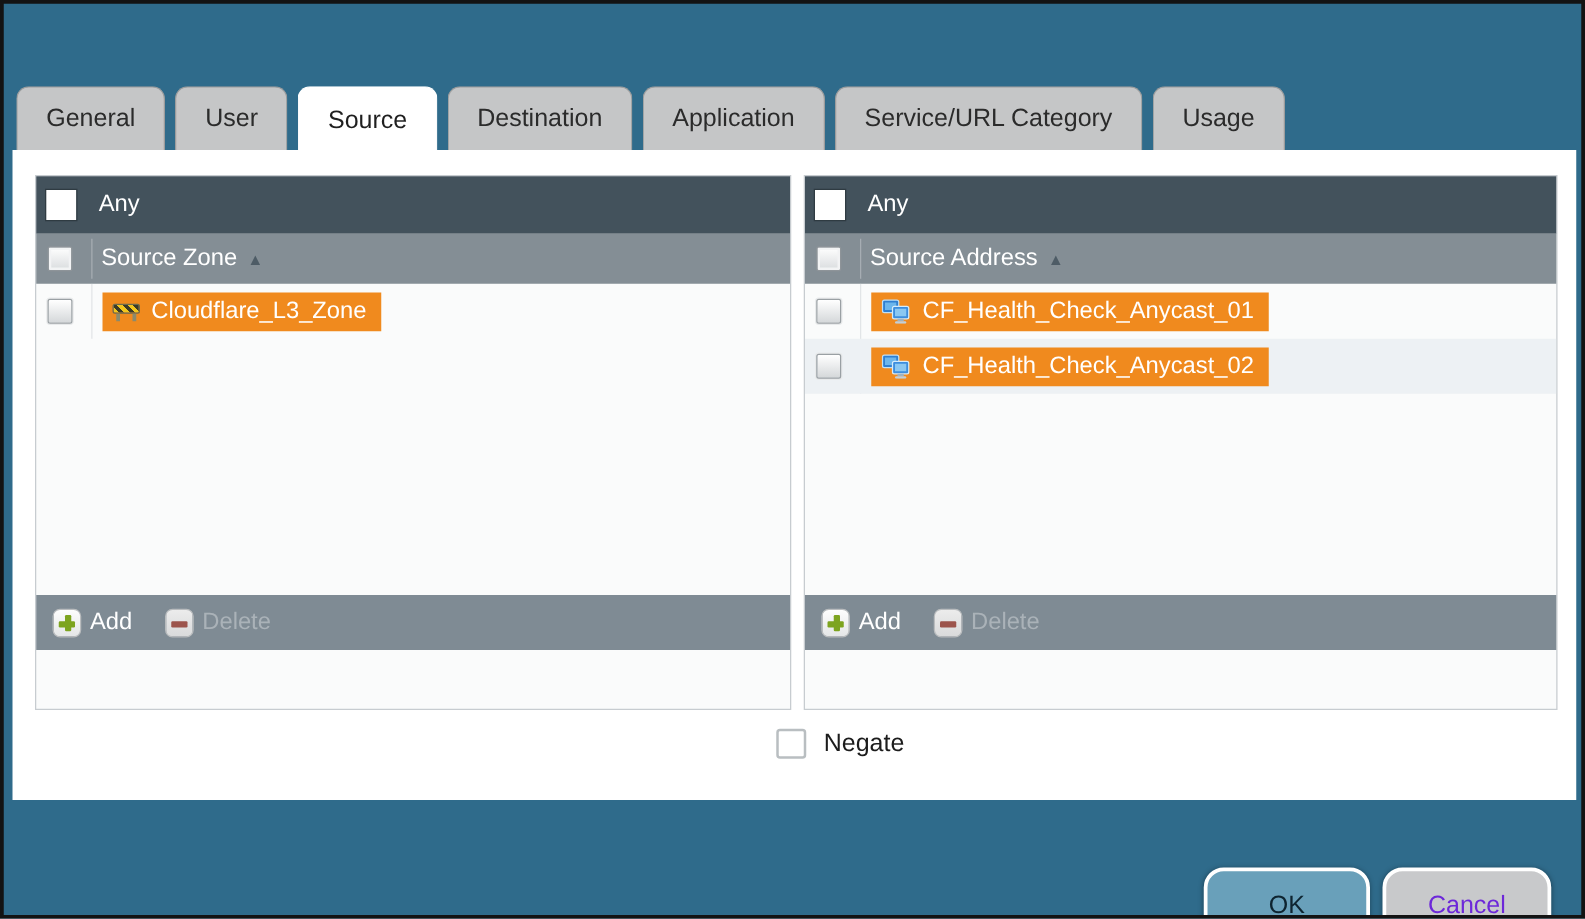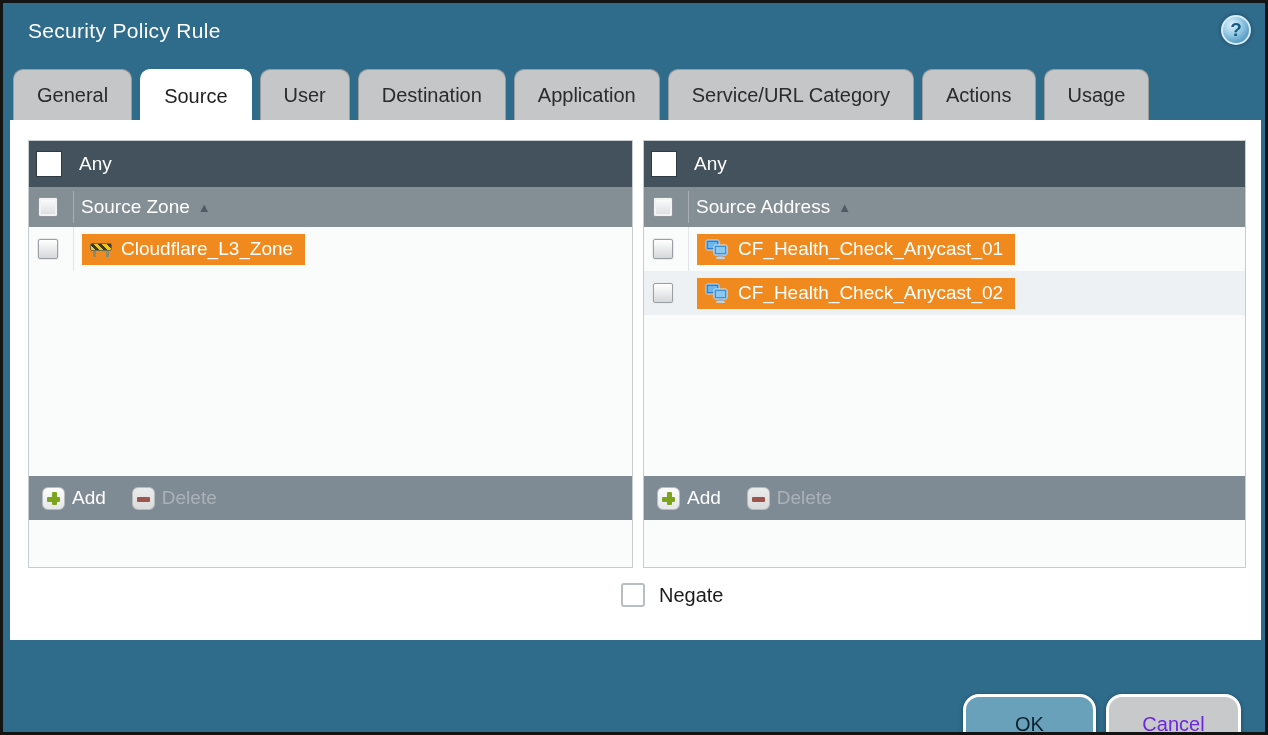--- a/index.html
+++ b/index.html
@@ -91,33 +91,28 @@
   .cancel { left:1103px; width:135px; background:#c8c9cb; color:#6d28d9; }
 
   
   .addr-icon { width:24px; height:20px; }
 </style>
 </head>
 <body>
 
 <div class="dialog">
 
-  <div class="titlebar">
-    <div class="title">Security Policy Rule</div>
-    <div class="help">?</div>
-  </div>
 
   <div class="tabs">
     <div class="tab">General</div>
+    <div class="tab">User</div>
     <div class="tab active">Source</div>
-    <div class="tab">User</div>
     <div class="tab">Destination</div>
     <div class="tab">Application</div>
     <div class="tab">Service/URL Category</div>
-    <div class="tab">Actions</div>
     <div class="tab">Usage</div>
   </div>
 
   <div class="content">
 
     <div class="panel left">
       <div class="anybar">
         <div class="any-cb"></div>
         <div class="any-label">Any</div>
       </div>

